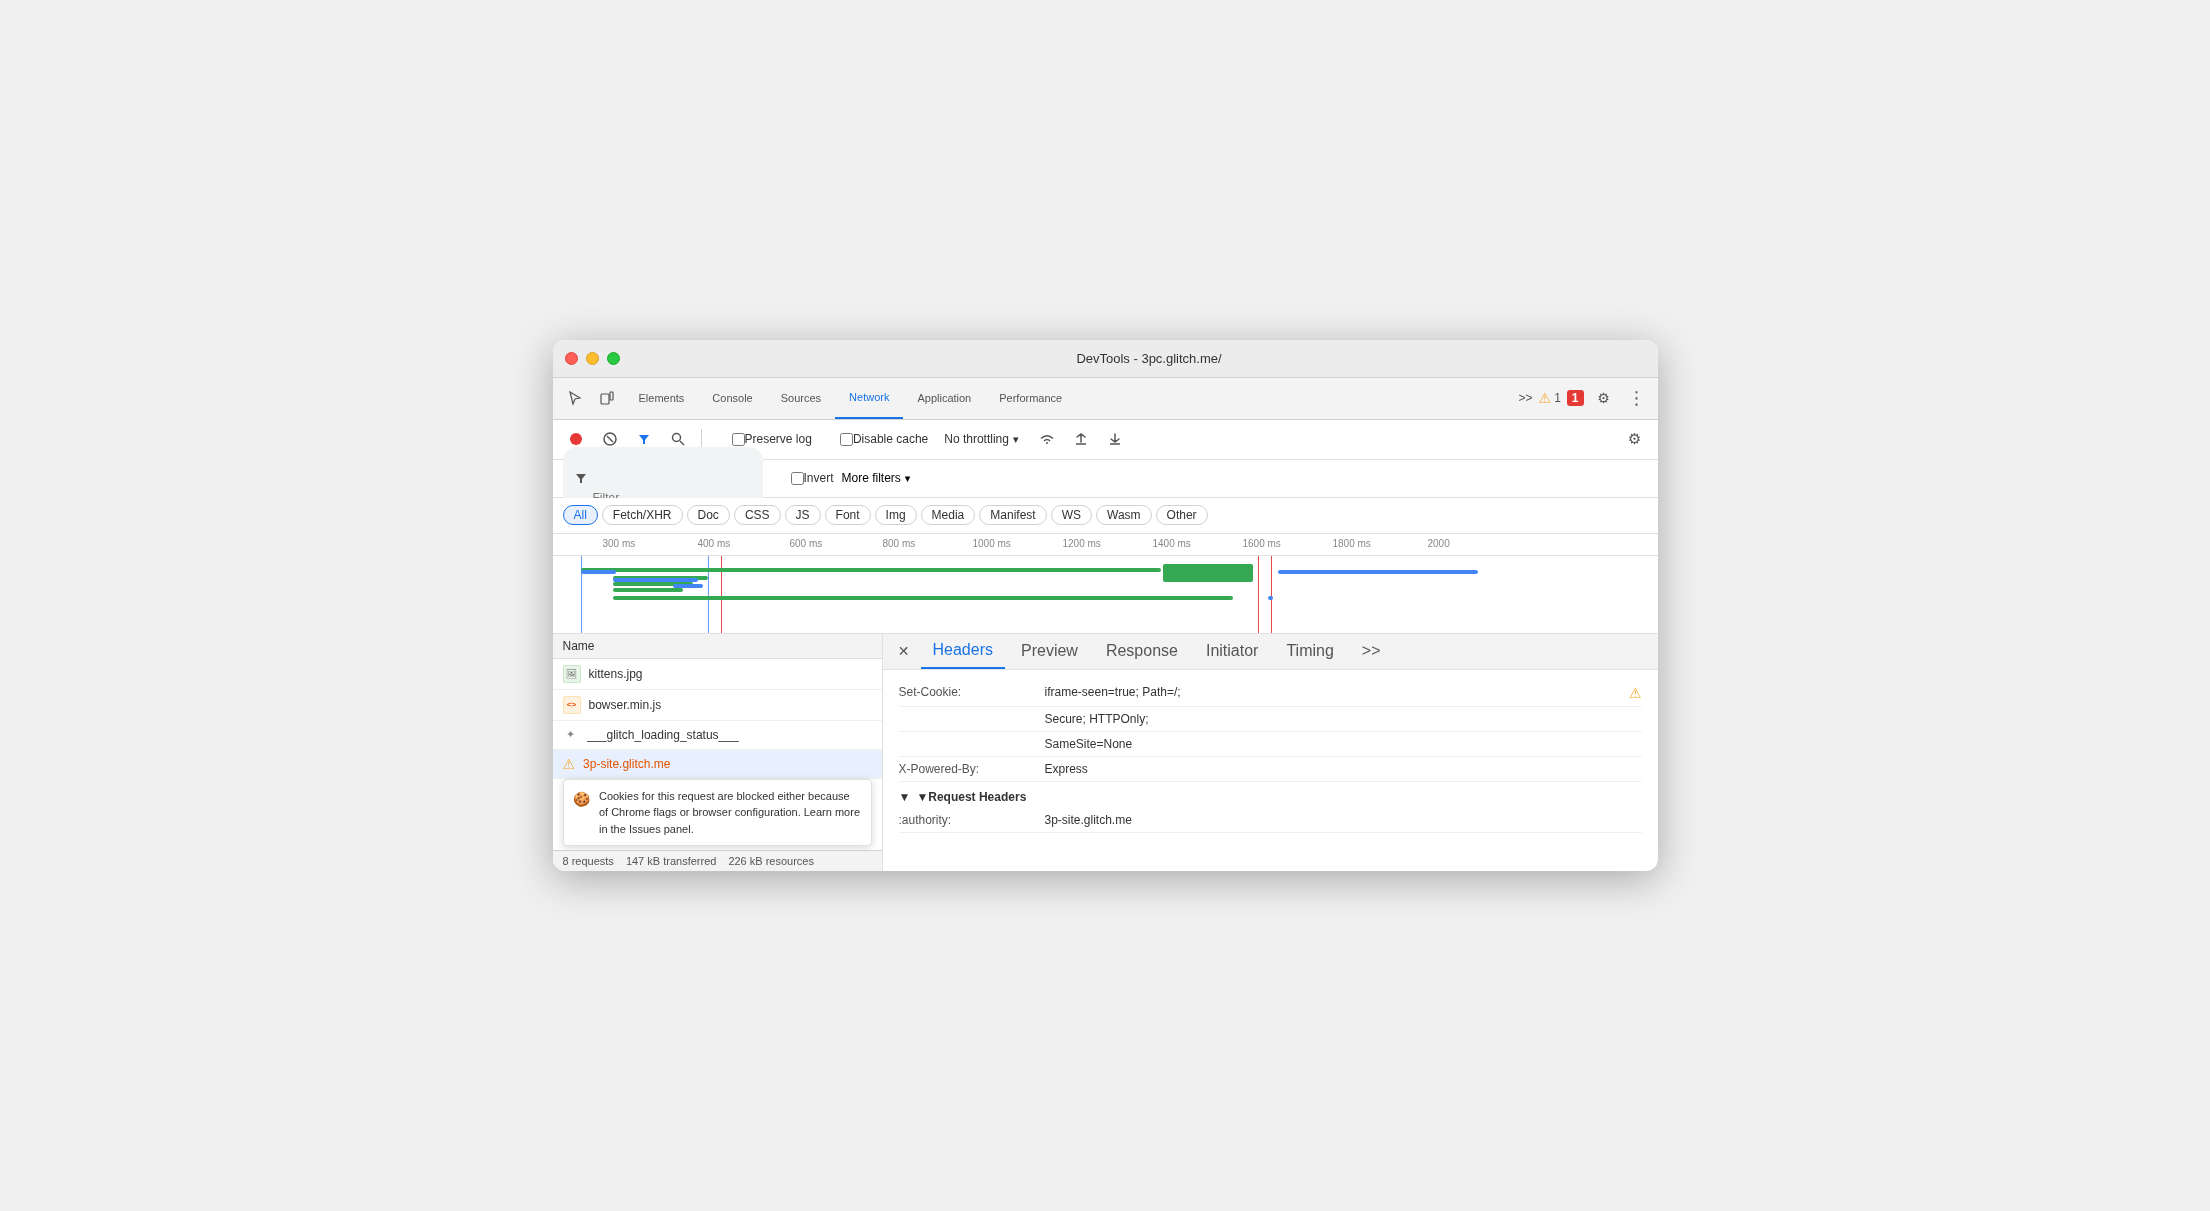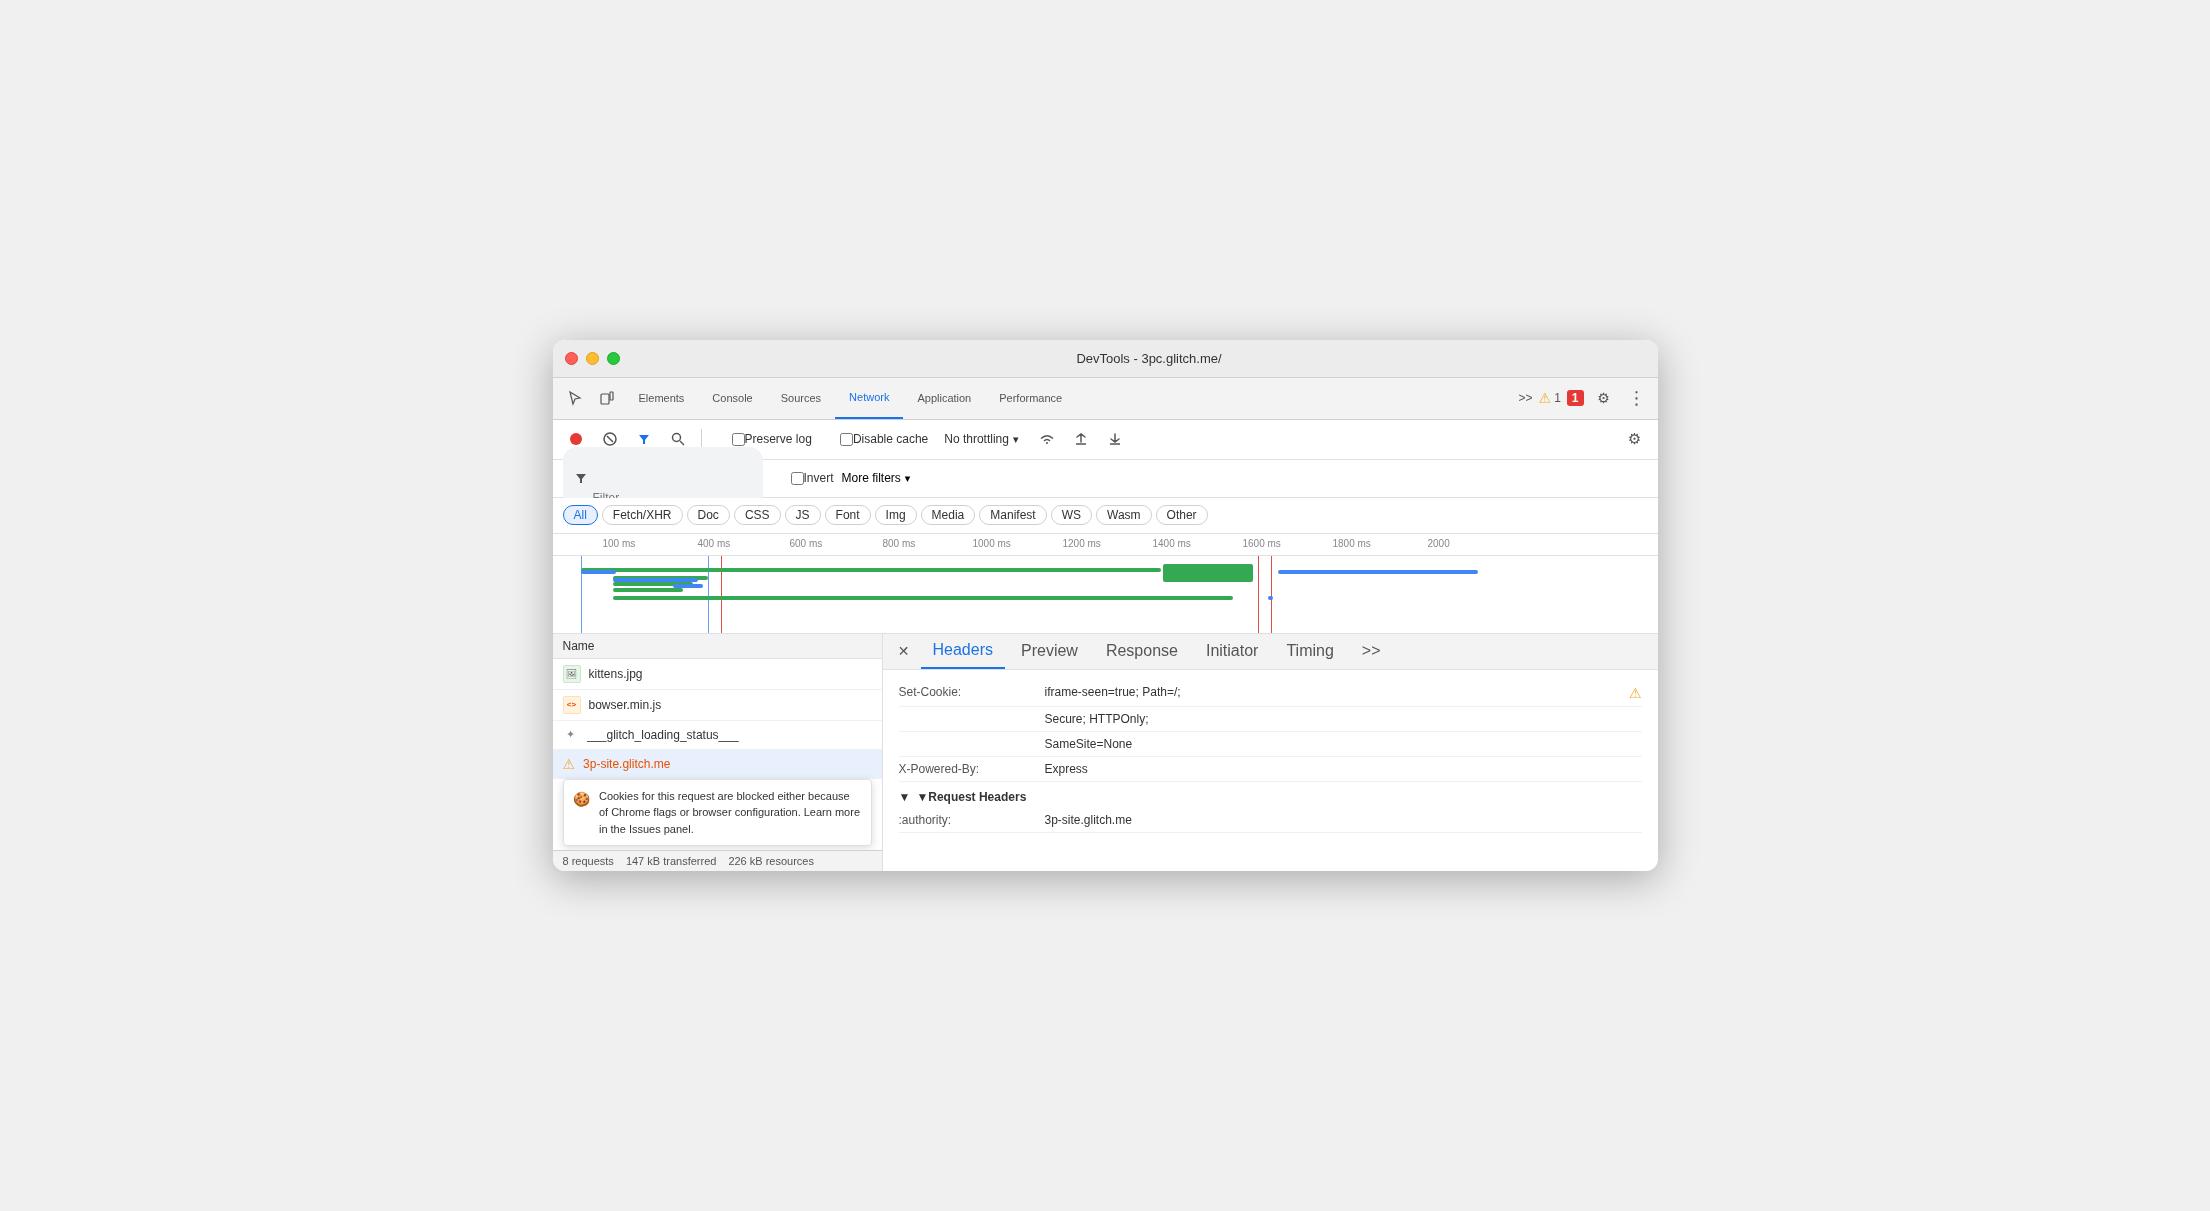--- a/index.html
+++ b/index.html
@@ -543,21 +543,21 @@
     <button class="type-btn">Img</button>
     <button class="type-btn">Media</button>
     <button class="type-btn">Manifest</button>
     <button class="type-btn">WS</button>
     <button class="type-btn">Wasm</button>
     <button class="type-btn">Other</button>
   </div>
 
   <div class="timeline-area">
     <div class="timeline-ruler">
-      <span class="ruler-tick" style="left:50px;">100 ms</span>
+      <span class="ruler-tick" style="left:50px;">300 ms</span>
       <span class="ruler-tick" style="left:145px;">400 ms</span>
       <span class="ruler-tick" style="left:237px;">600 ms</span>
       <span class="ruler-tick" style="left:330px;">800 ms</span>
       <span class="ruler-tick" style="left:420px;">1000 ms</span>
       <span class="ruler-tick" style="left:510px;">1200 ms</span>
       <span class="ruler-tick" style="left:600px;">1400 ms</span>
       <span class="ruler-tick" style="left:690px;">1600 ms</span>
       <span class="ruler-tick" style="left:780px;">1800 ms</span>
       <span class="ruler-tick" style="left:875px;">2000</span>
     </div>

